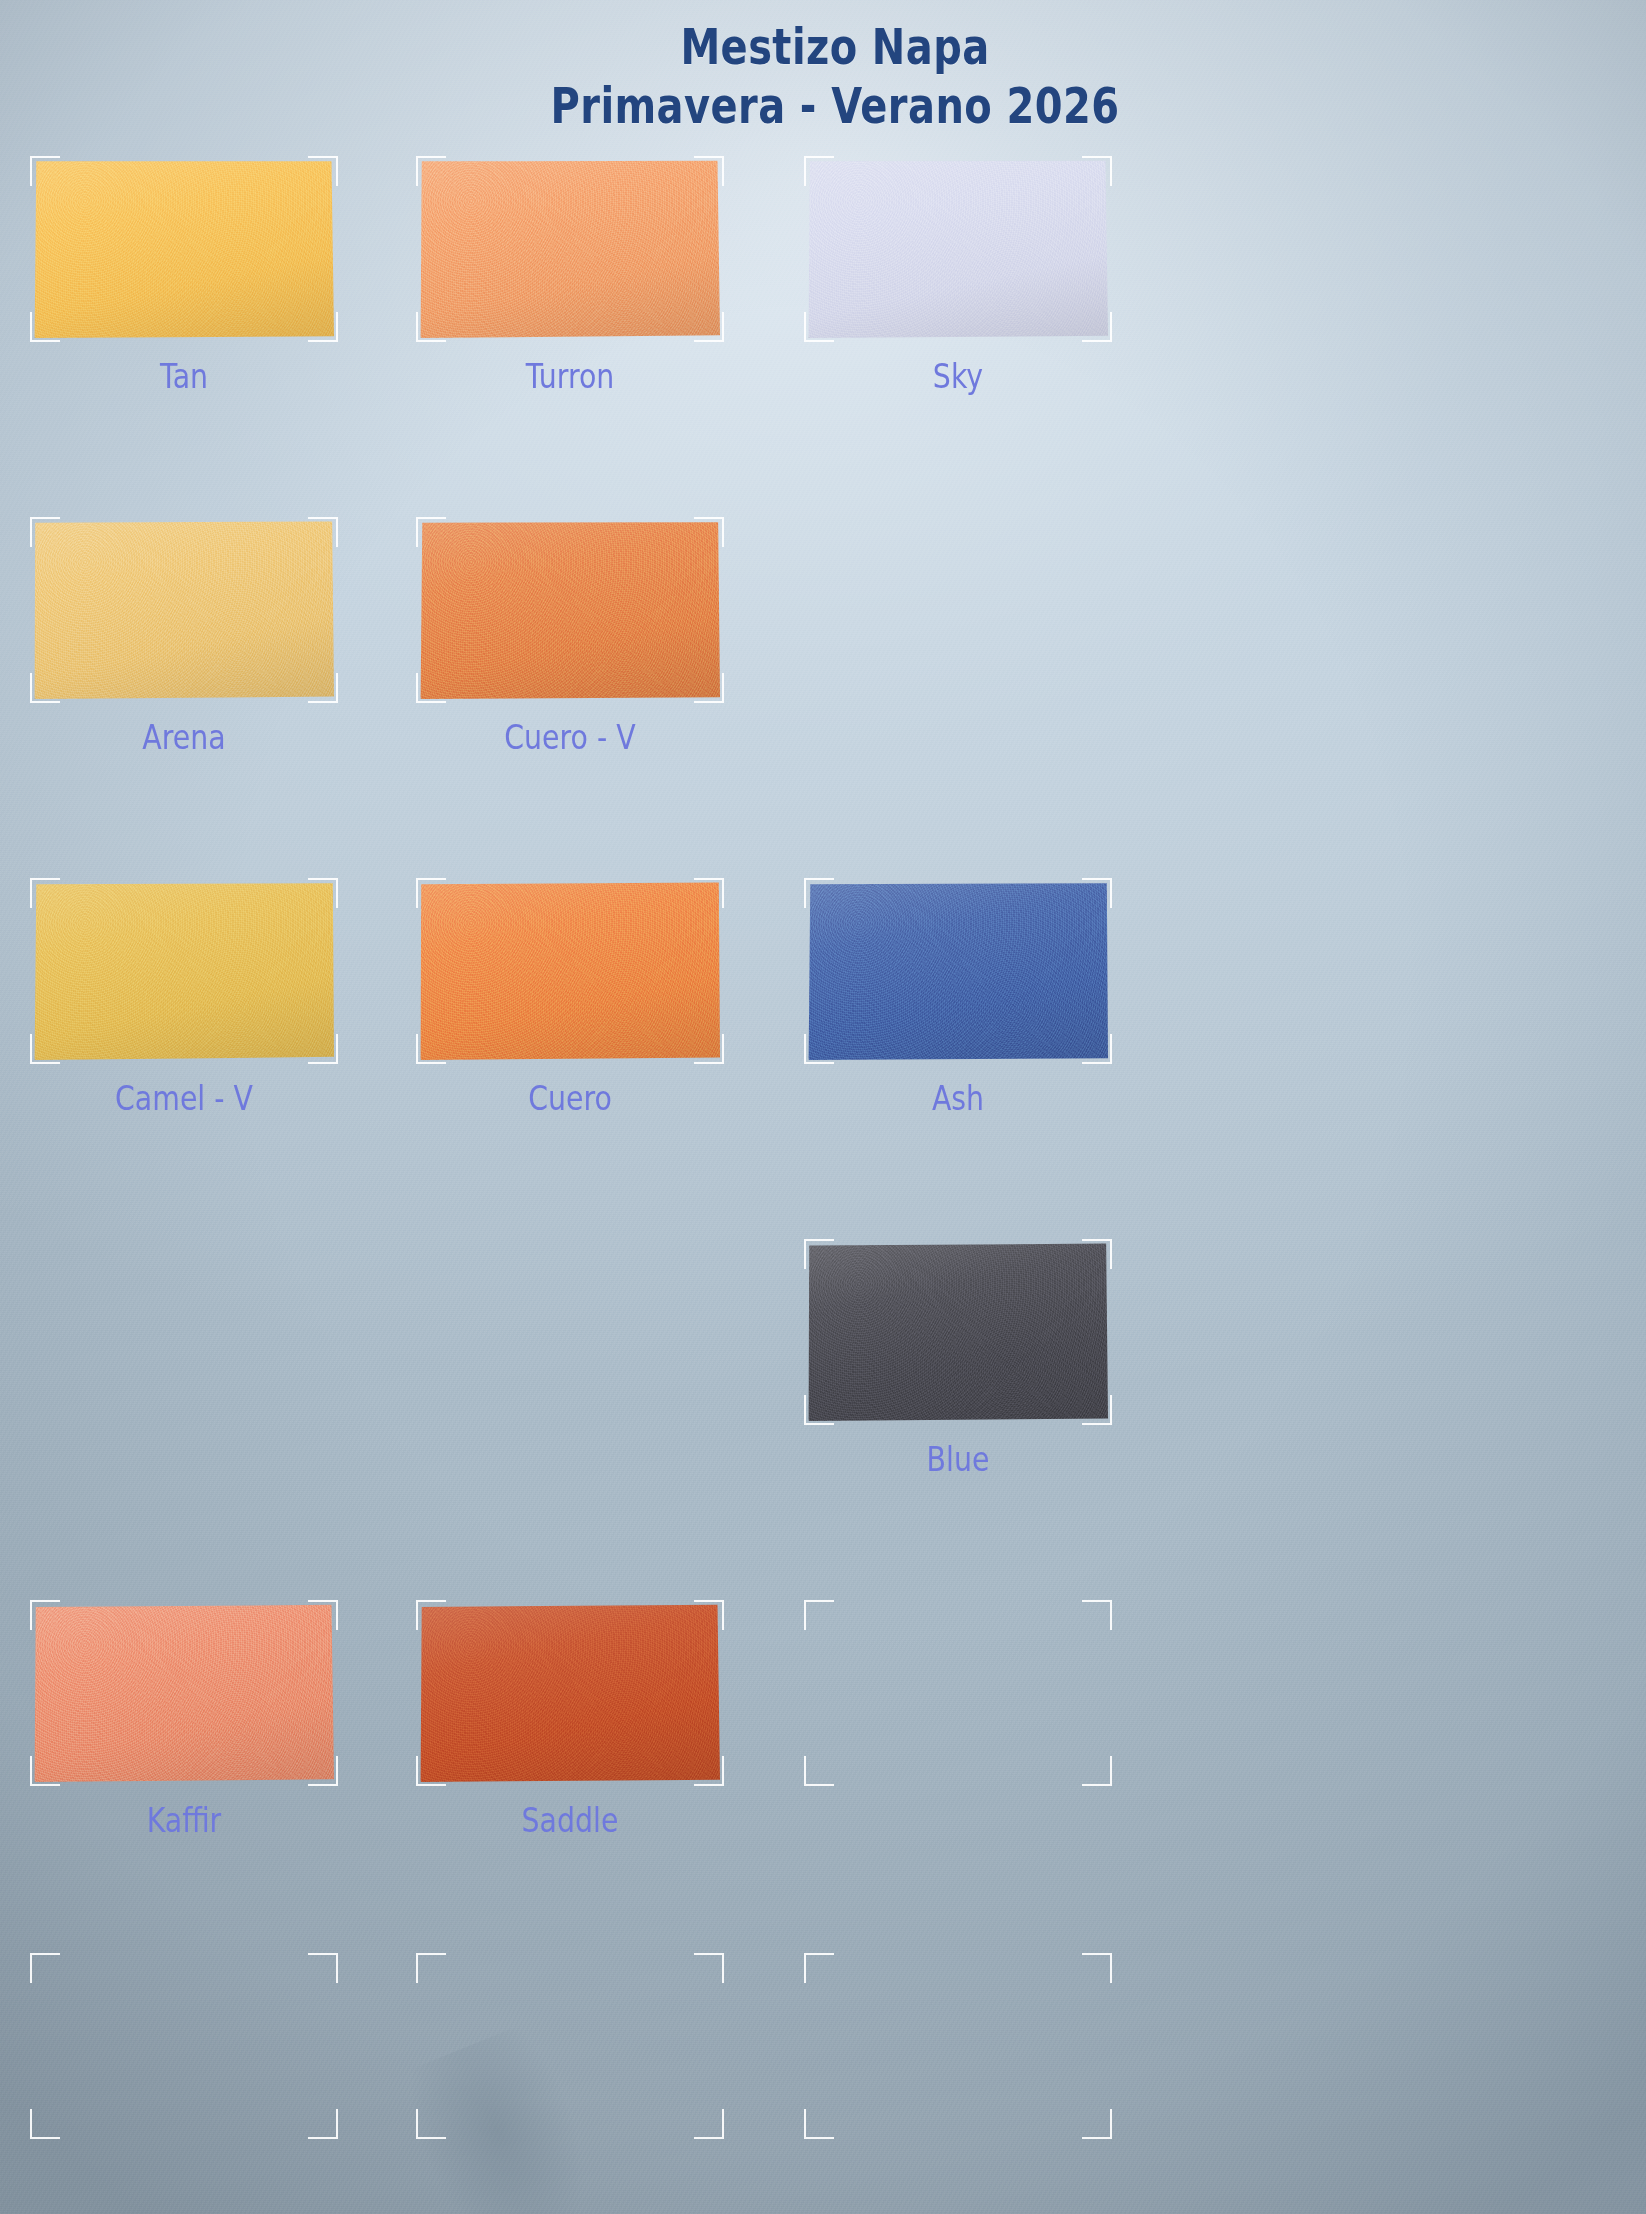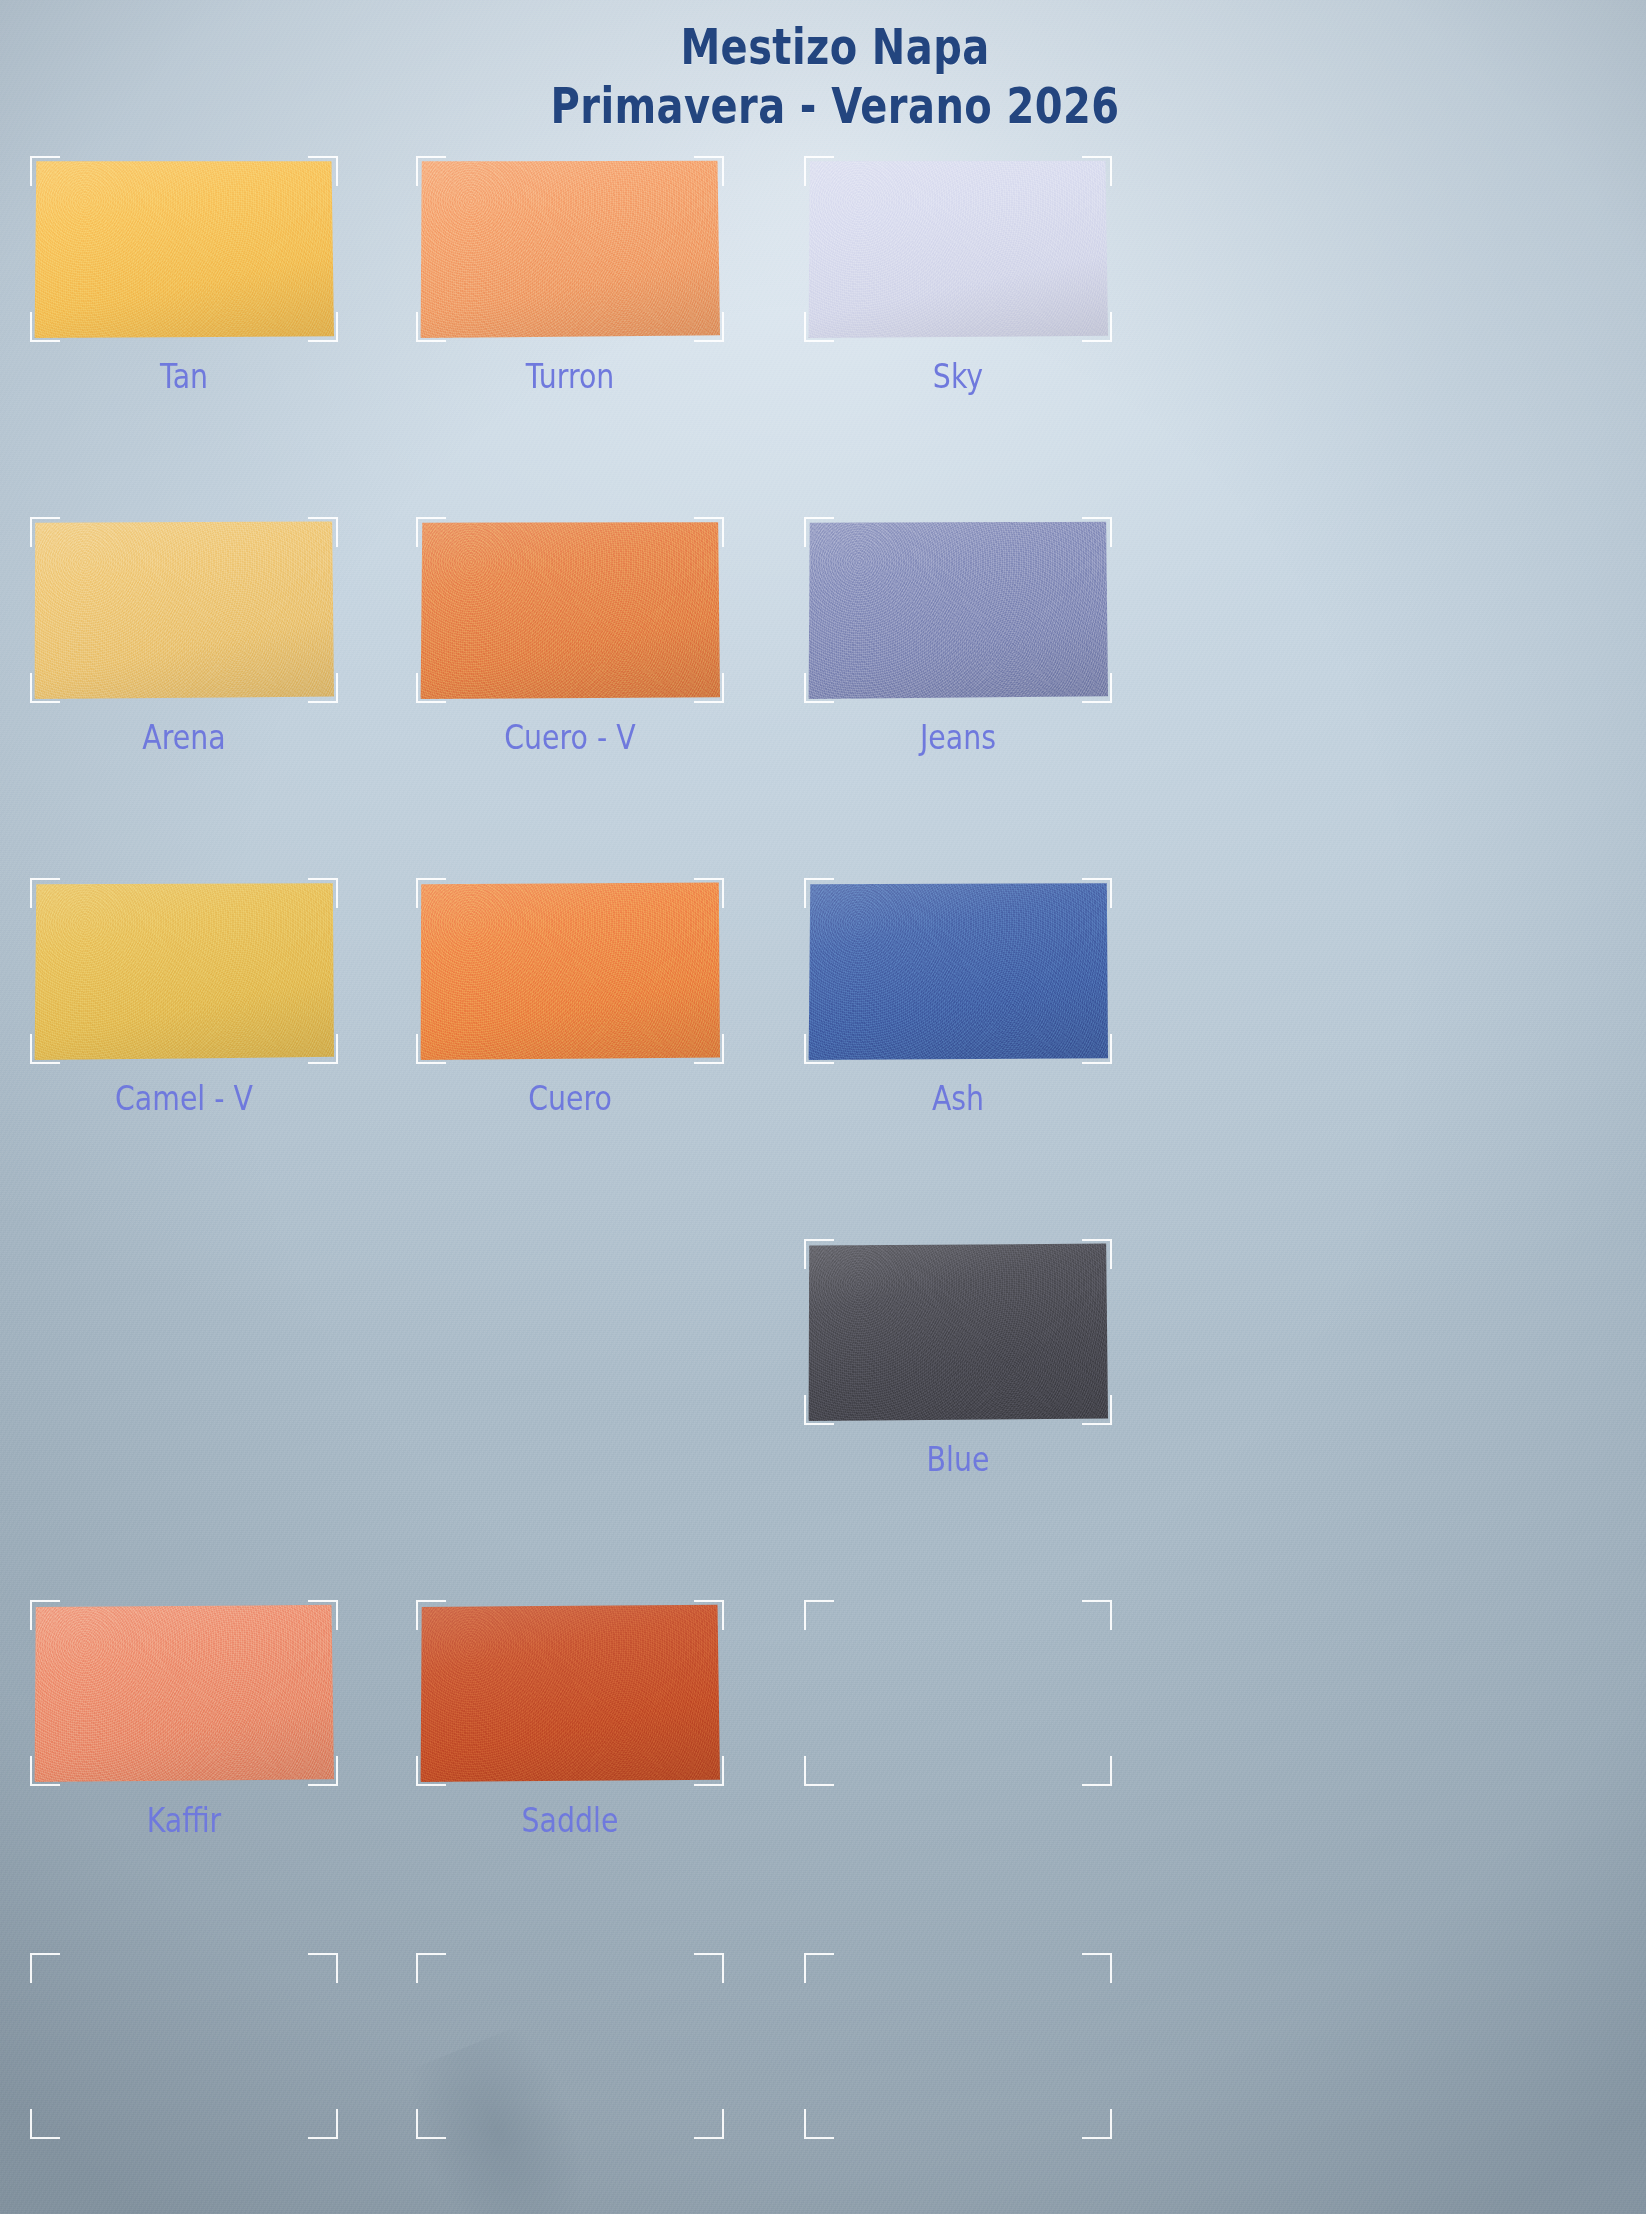--- a/index.html
+++ b/index.html
@@ -188,33 +188,20 @@
           <div class="mk tr"></div>
           <div class="mk bl"></div>
           <div class="mk br"></div>
         </div>
         <div class="swatch" style="background: rgb(232, 133, 74); clip-path: polygon(0.76% 0.98%, 99.38% 0.66%, 100% 98.96%, 0.2% 100%);">
           <div class="tex"></div>
           <div class="shade"></div>
         </div>
         <div class="label">Cuero - V</div>
       </div>
-      <div class="cell c2">
-        <div class="marks">
-          <div class="mk tl"></div>
-          <div class="mk tr"></div>
-          <div class="mk bl"></div>
-          <div class="mk br"></div>
-        </div>
-        <div class="swatch" style="background: rgb(136, 144, 188); clip-path: polygon(0.58% 0.98%, 99.38% 0.48%, 100% 98.42%, 0.2% 100%);">
-          <div class="tex"></div>
-          <div class="shade"></div>
-        </div>
-        <div class="label">Jeans</div>
-      </div>
     </div>
     <div class="row">
       <div class="cell c0">
         <div class="marks">
           <div class="mk tl"></div>
           <div class="mk tr"></div>
           <div class="mk bl"></div>
           <div class="mk br"></div>
         </div>
         <div class="swatch" style="background: rgb(232, 192, 87); clip-path: polygon(0.76% 1.2%, 99.6% 0.66%, 100% 98.24%, 0.2% 100%);">

